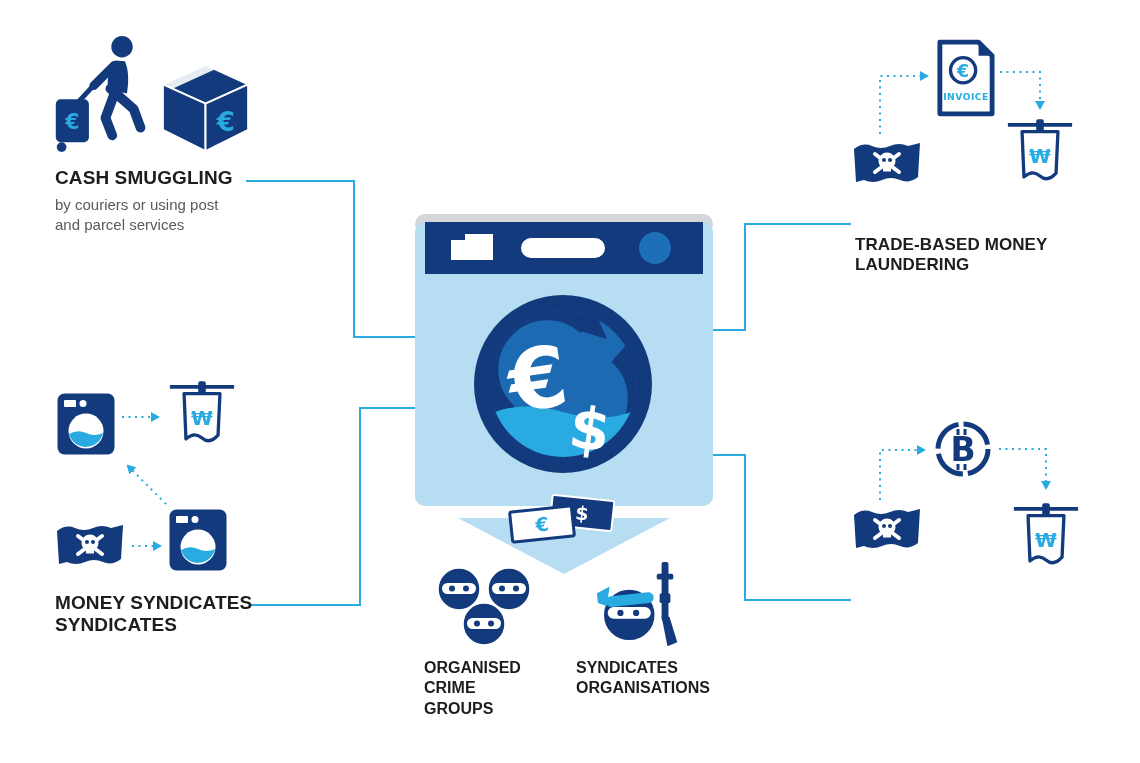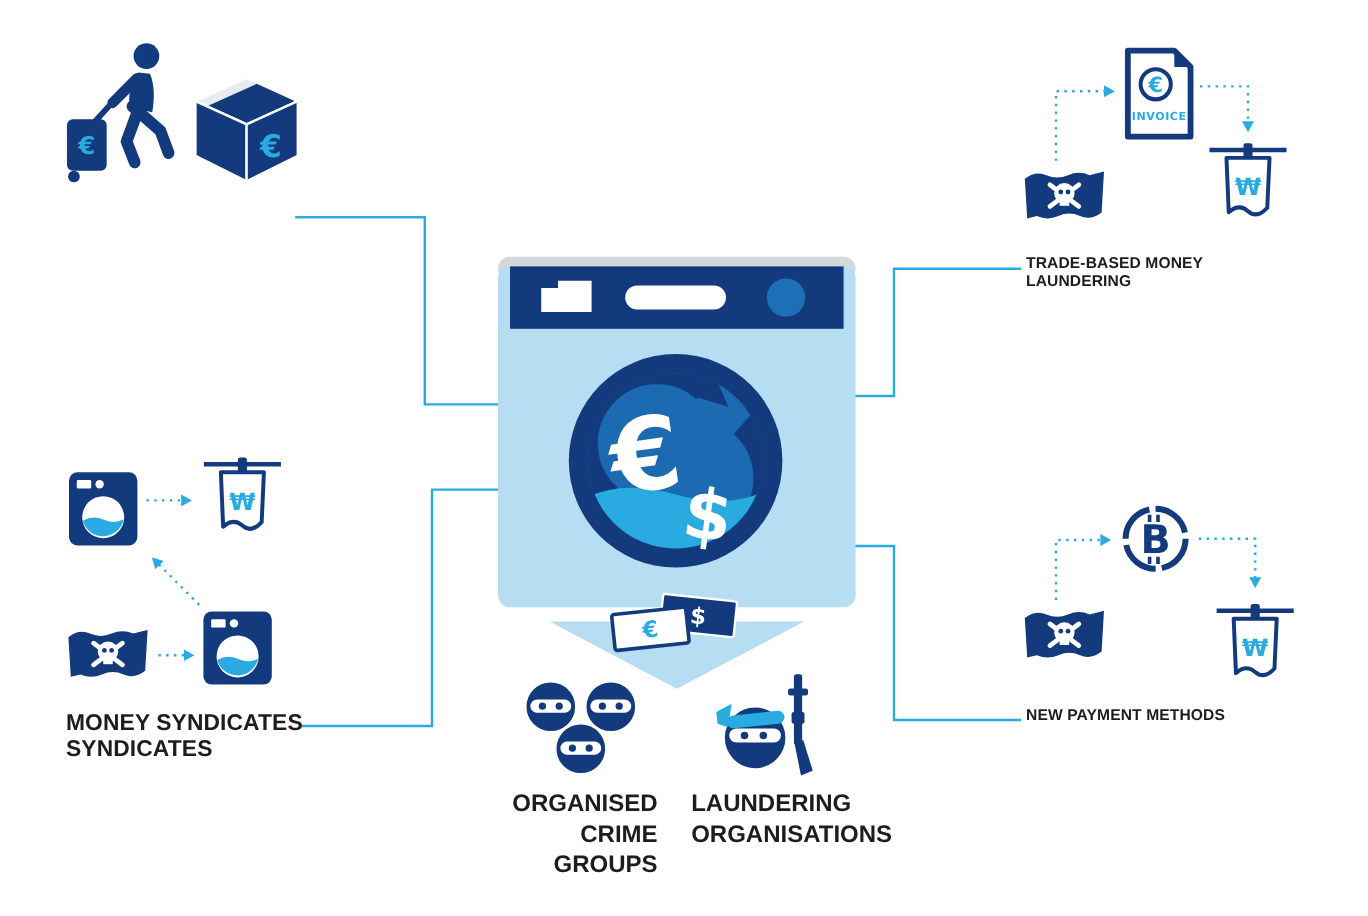--- a/index.html
+++ b/index.html
@@ -10,23 +10,23 @@
     --pale-blue:#b7ddf2;
     --machine-top-gray:#d5d7d8;
     --heading:#1d1d1b;
     --body-text:#58595b;
   }
   *{margin:0;padding:0;box-sizing:border-box;}
   body{font-family:"Liberation Sans",sans-serif;background:#fff;}
   .canvas{position:relative;width:1140px;height:763px;background:#fff;overflow:hidden;}
   .abs{position:absolute;}
   .section-title{font-weight:bold;font-size:19px;line-height:1.16;color:var(--heading);letter-spacing:.1px;}
-  .section-title.small{font-size:13px;}
+  .section-title.small{font-size:17px;margin-top:24px;}
   .section-desc{font-size:15px;line-height:1.36;color:var(--body-text);margin-top:6px;}
-  .output-label{font-weight:bold;font-size:20px;line-height:1.28;color:var(--heading);text-align:right;}
+  .output-label{font-weight:bold;font-size:16px;line-height:1.28;color:var(--heading);text-align:left;}
   svg text{font-family:"DejaVu Sans","Liberation Sans",sans-serif;}
 </style>
 </head>
 <body>
 
 <div class="canvas">
 
   <svg class="abs" style="left:0;top:0" width="1140" height="763">
     <defs>
       <marker id="ah-cyan" markerUnits="userSpaceOnUse" markerWidth="10" markerHeight="10" refX="7" refY="5" orient="auto">
@@ -63,20 +63,24 @@
   </svg>
 
   <svg class="abs" style="left:160px;top:62px" width="92" height="92" viewBox="0 0 95 95">
     <polygon points="47,3 91,23 47,43 3,23" fill="var(--navy)" stroke="#fff" stroke-width="2"></polygon>
     <polygon points="3,23 47,43 47,92 3,70" fill="var(--navy)" stroke="#fff" stroke-width="2"></polygon>
     <polygon points="91,23 47,43 47,92 91,70" fill="var(--navy)" stroke="#fff" stroke-width="2"></polygon>
     <polygon points="47,3 57,7.5 13,27.5 3,23" fill="#fff" opacity="0.9"></polygon>
     <text x="68" y="71" font-size="27" font-weight="bold" fill="var(--cyan)" text-anchor="middle">€</text>
   </svg>
 
+  <div class="abs" style="left:55px;top:167px;width:200px">
+    <div class="section-title">CASH SMUGGLING</div>
+    <div class="section-desc" style="width:190px">by couriers or using post and parcel services</div>
+  </div>
 
   <svg class="abs" style="left:56px;top:392px" width="60" height="64" viewBox="0 0 60 64">
     <rect x="1.5" y="1.5" width="57" height="61" rx="7" fill="var(--navy)"></rect>
     <rect x="8" y="8" width="12" height="7" rx="1" fill="#fff"></rect>
     <circle cx="27" cy="11.5" r="3.5" fill="#fff"></circle>
     <circle cx="30" cy="39" r="17.5" fill="#fff"></circle>
     <path d="M47 41 Q38.5 45 30 41 Q21.5 37 13 42 A17.5 17.5 0 0 0 47 41 Z" fill="var(--cyan)"></path>
   </svg>
 
   <svg class="abs" style="left:168px;top:380px" width="68" height="80" viewBox="0 0 72 84">
@@ -176,21 +180,21 @@
     </g>
     <circle cx="33" cy="56" r="27" fill="var(--navy)" stroke="#fff" stroke-width="2.5"></circle>
     <polygon points="0,34 13,27 10,47 1,44" fill="var(--cyan)"></polygon>
     <rect x="9" y="35" width="49" height="11" rx="5.5" fill="var(--cyan)" transform="rotate(-6 33 40)"></rect>
     <rect x="11" y="48" width="44" height="12" rx="6" fill="#fff"></rect>
     <circle cx="24" cy="54" r="3.2" fill="var(--navy)"></circle>
     <circle cx="40" cy="54" r="3.2" fill="var(--navy)"></circle>
   </svg>
 
   <div class="abs output-label" style="left:424px;top:658px;width:124px">ORGANISED CRIME GROUPS</div>
-  <div class="abs output-label" style="left:576px;top:658px;width:132px">LAUNDERING ORGANISATIONS</div>
+  <div class="abs output-label" style="left:576px;top:658px;width:132px">SYNDICATES ORGANISATIONS</div>
 
   <svg class="abs" style="left:851px;top:140px" width="72" height="46" viewBox="0 0 72 46">
     <path d="M3 9 Q12 2 21 6 Q30 10 39 6 Q48 2 57 6 L69 3 L67 37 Q58 44 49 40 Q40 36 31 40 Q22 44 13 40 L5 42 Z" fill="var(--navy)"></path>
     <line x1="24" y1="14" x2="48" y2="32" stroke="#fff" stroke-width="4" stroke-linecap="round"></line>
     <line x1="48" y1="14" x2="24" y2="32" stroke="#fff" stroke-width="4" stroke-linecap="round"></line>
     <circle cx="36" cy="21" r="8.5" fill="#fff"></circle>
     <rect x="32" y="27" width="8" height="4.5" fill="#fff"></rect>
     <circle cx="33" cy="20" r="2" fill="var(--navy)"></circle>
     <circle cx="39" cy="20" r="2" fill="var(--navy)"></circle>
   </svg>
@@ -231,16 +235,15 @@
   </svg>
 
   <svg class="abs" style="left:1012px;top:500px" width="68" height="84" viewBox="0 0 72 84">
     <line x1="2" y1="7" x2="70" y2="7" stroke="var(--navy)" stroke-width="4"></line>
     <rect x="32" y="1" width="8" height="14" rx="2" fill="var(--navy)"></rect>
     <path d="M17 14 H55 L53 58 Q44 68 36 61 Q28 54 19 62 Z" fill="#fff" stroke="var(--navy)" stroke-width="3.5" stroke-linejoin="round"></path>
     <text x="36" y="47" font-size="21" font-weight="bold" fill="var(--cyan)" text-anchor="middle">₩</text>
   </svg>
 
   <div class="abs" style="left:855px;top:588px;width:252px">
-    <div class="section-title small">NEW PAYMENT METHODS</div>
   </div>
 
 </div>
 
 </body></html>

